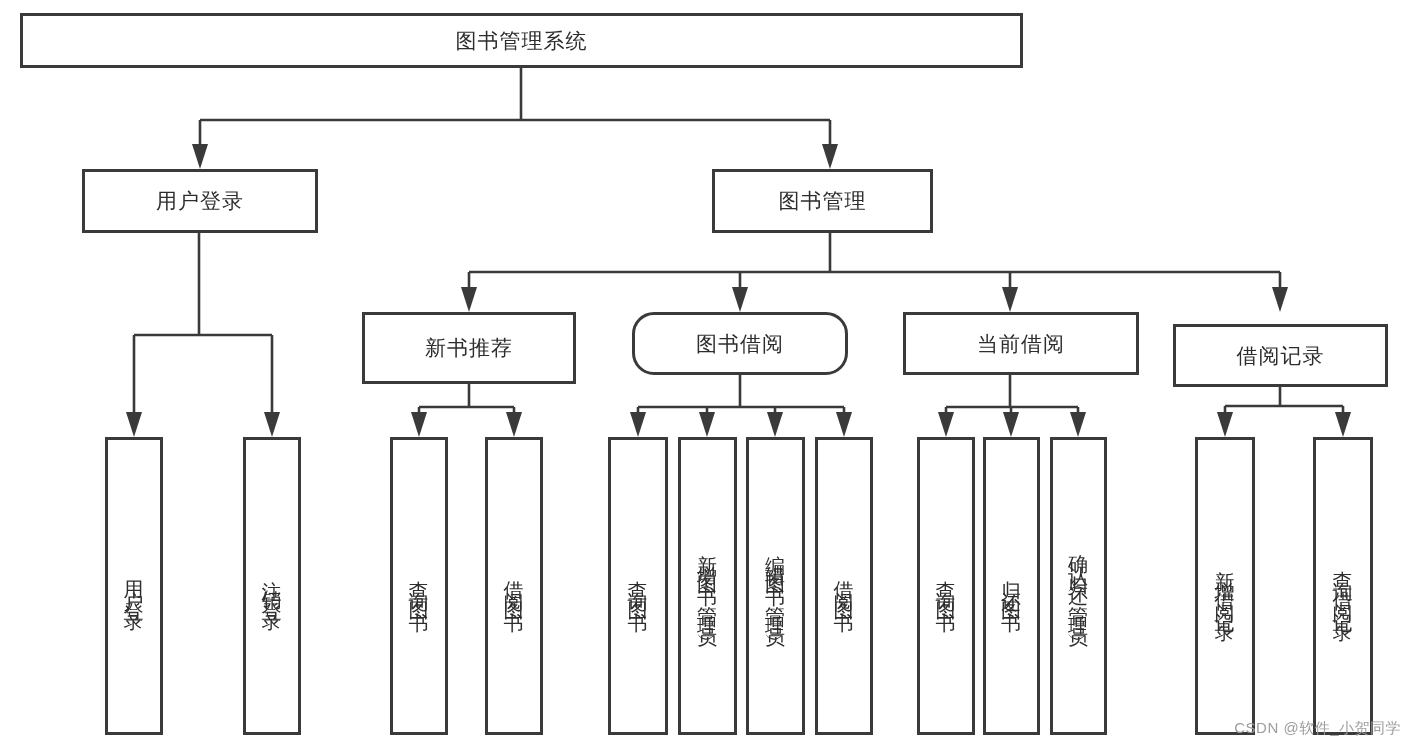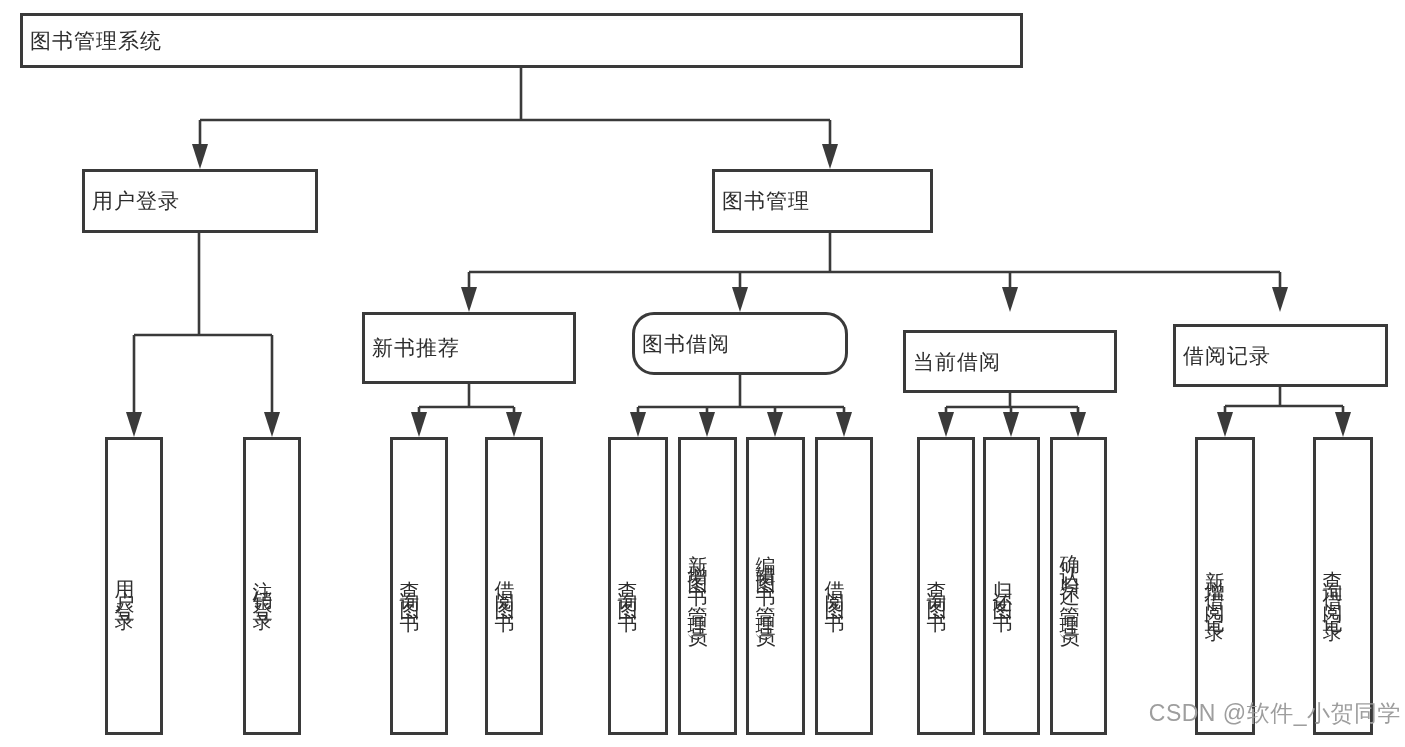--- a/index.html
+++ b/index.html
@@ -18,42 +18,41 @@
     overflow:hidden;
   }
   #connectors{position:absolute;left:0;top:0;}
   .node{
     position:absolute;
     box-sizing:border-box;
     background:#fff;
     border:3px solid var(--border);
     display:flex;
     align-items:center;
-    justify-content:flex-start;
+    justify-content:center;
     color:var(--text);
-    padding-left:7px;
   }
   .node.h span{
     font-size:21px;
     letter-spacing:1px;
     white-space:nowrap;
     color:var(--text);
   }
   .node.v span{
     writing-mode:vertical-rl;
     font-size:20px;
     letter-spacing:0.52em;
     line-height:1;
     color:var(--text);
   }
   .watermark{
     position:absolute;
     right:4px;
-    bottom:18px;
-    font-size:23px;
+    bottom:9px;
+    font-size:15px;
     color:var(--wm);
     letter-spacing:0.5px;
     white-space:nowrap;
     pointer-events:none;
   }
 </style>
 </head>
 <body>
 
 <div class="canvas">
@@ -120,21 +119,21 @@
       </div>
       <div class="node h" style="left: 712px; top: 169px; width: 221px; height: 64px;">
         <span>图书管理</span>
       </div>
       <div class="node h" style="left: 362px; top: 312px; width: 214px; height: 72px;">
         <span>新书推荐</span>
       </div>
       <div class="node h" style="left: 632px; top: 312px; width: 216px; height: 63px; border-radius: 22px;">
         <span>图书借阅</span>
       </div>
-      <div class="node h" style="left: 903px; top: 312px; width: 214px; height: 63px; margin-top: 18px;">
+      <div class="node h" style="left: 903px; top: 312px; width: 236px; height: 63px;">
         <span>当前借阅</span>
       </div>
       <div class="node h" style="left: 1173px; top: 324px; width: 215px; height: 63px;">
         <span>借阅记录</span>
       </div>
       <div class="node v" style="left: 105px; top: 437px; width: 58px; height: 298px;">
         <span>用户登录</span>
       </div>
       <div class="node v" style="left: 243px; top: 437px; width: 58px; height: 298px;">
         <span>注销登录</span>

